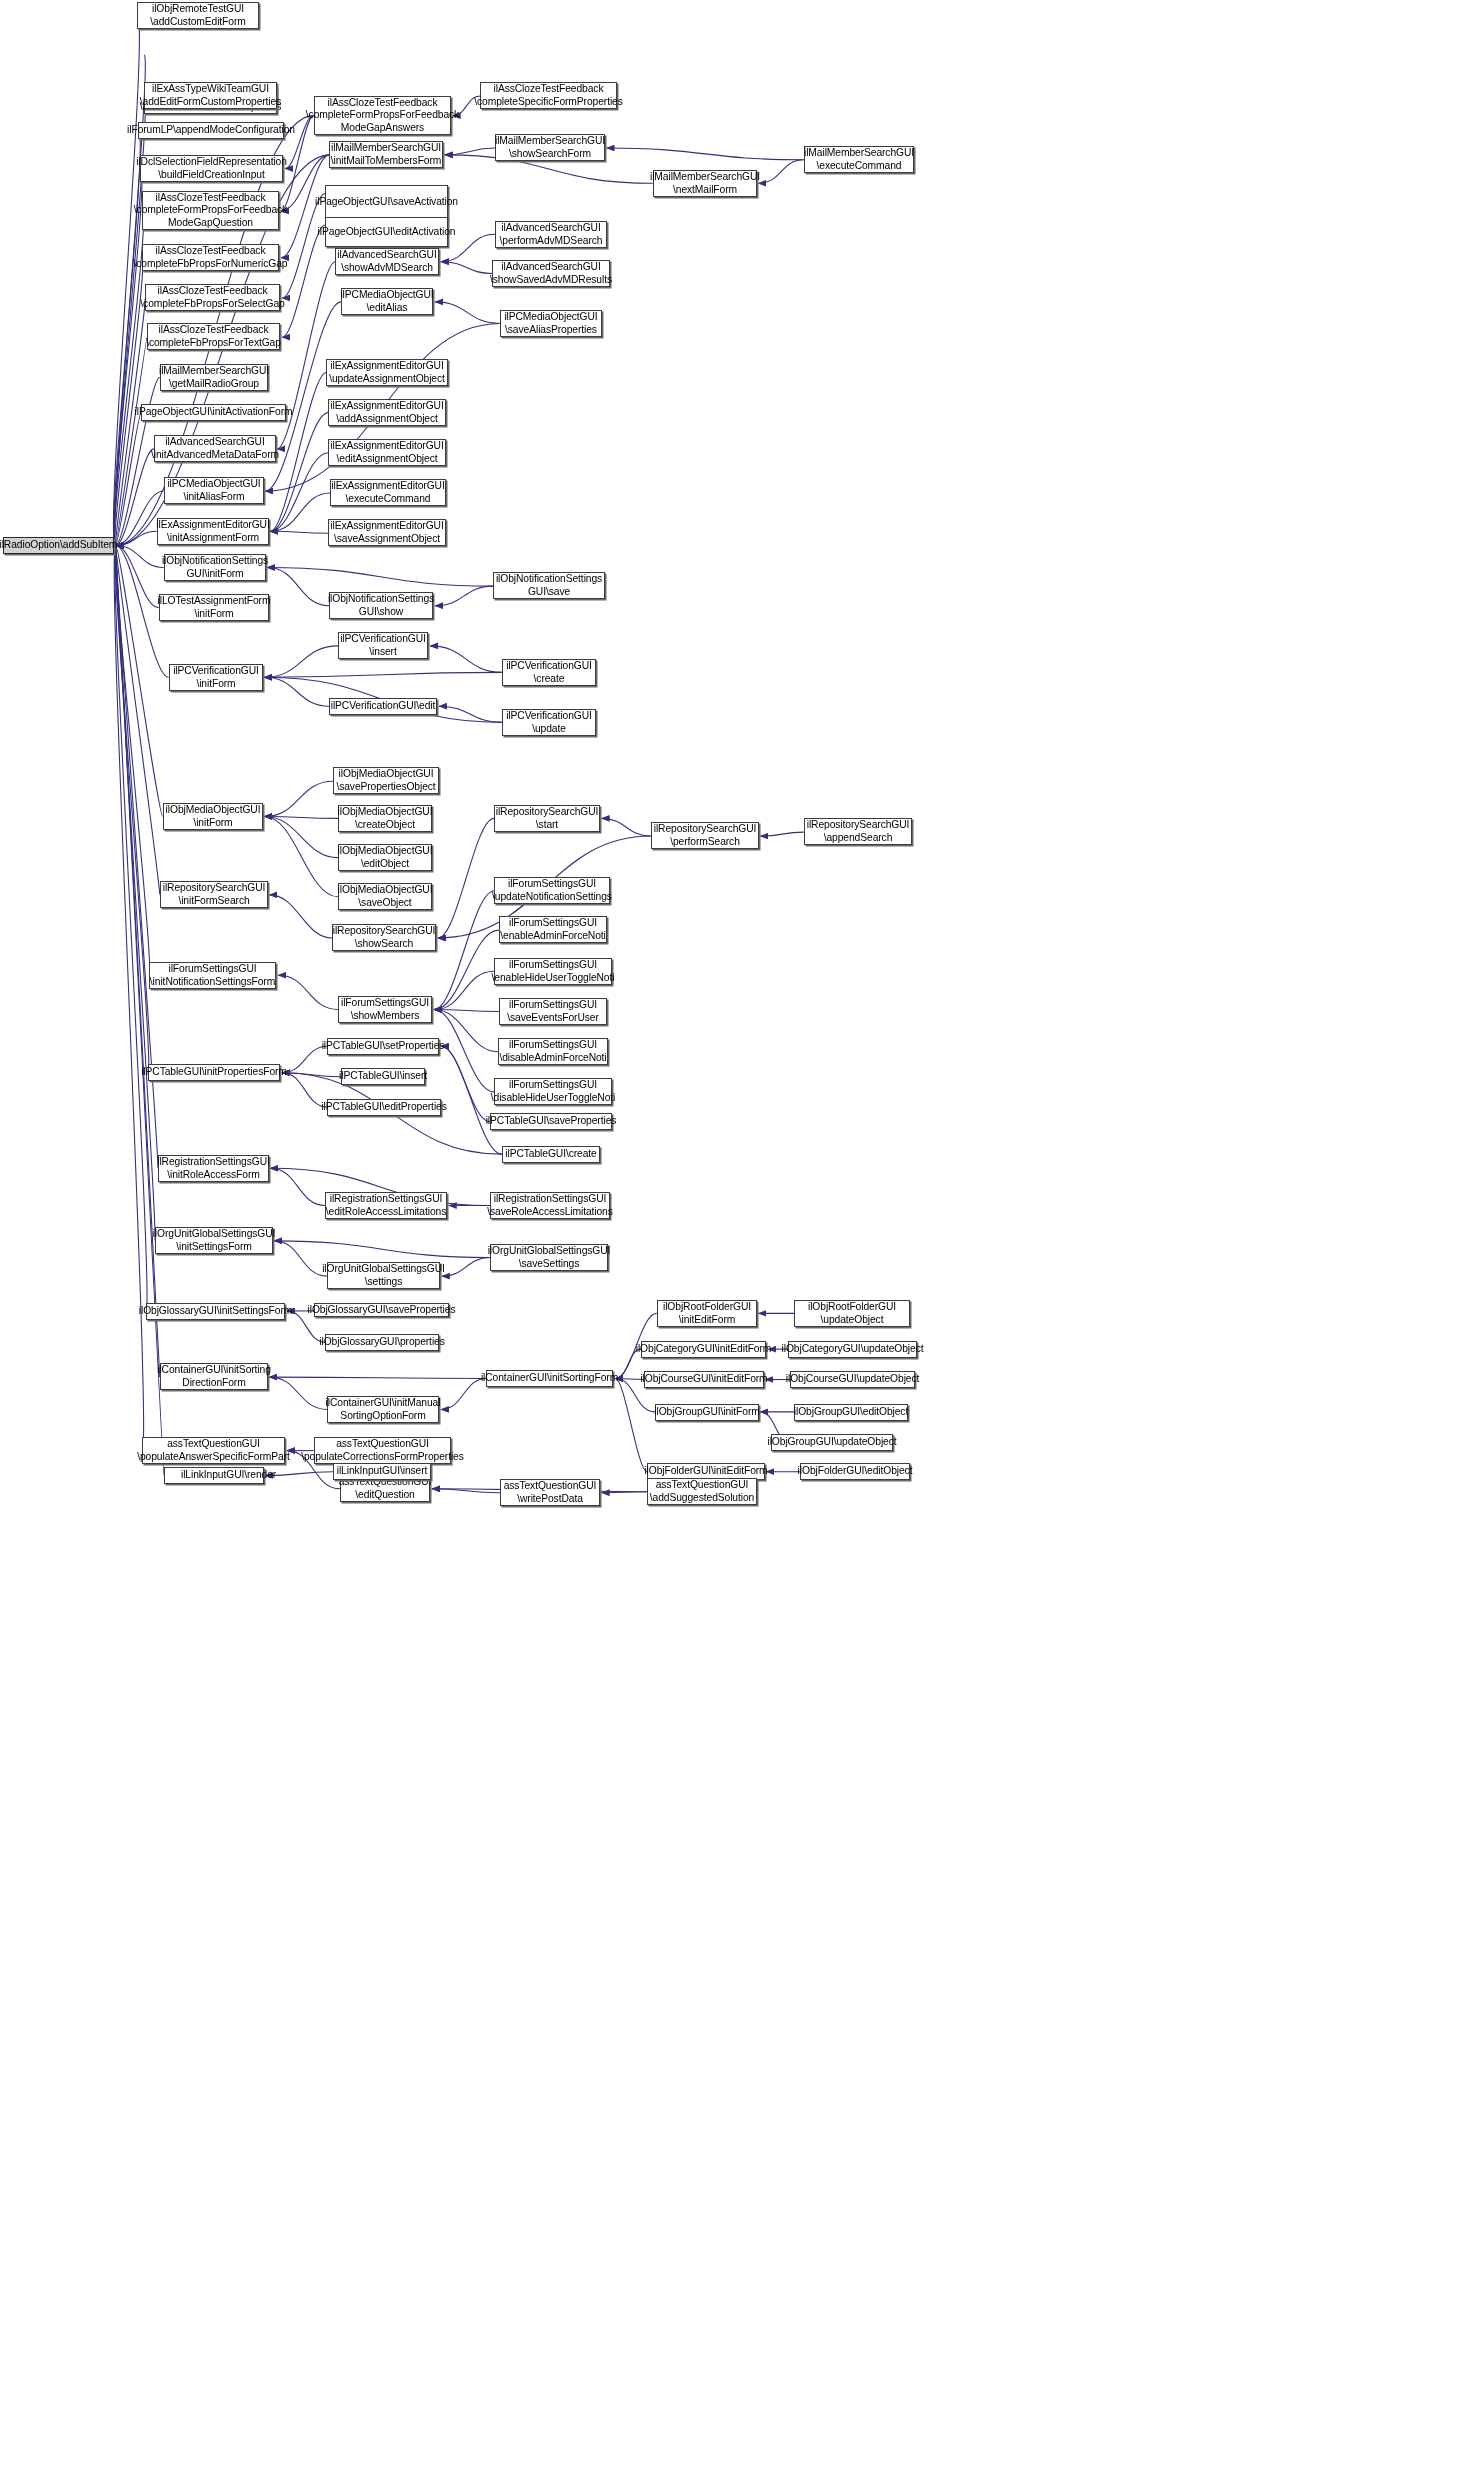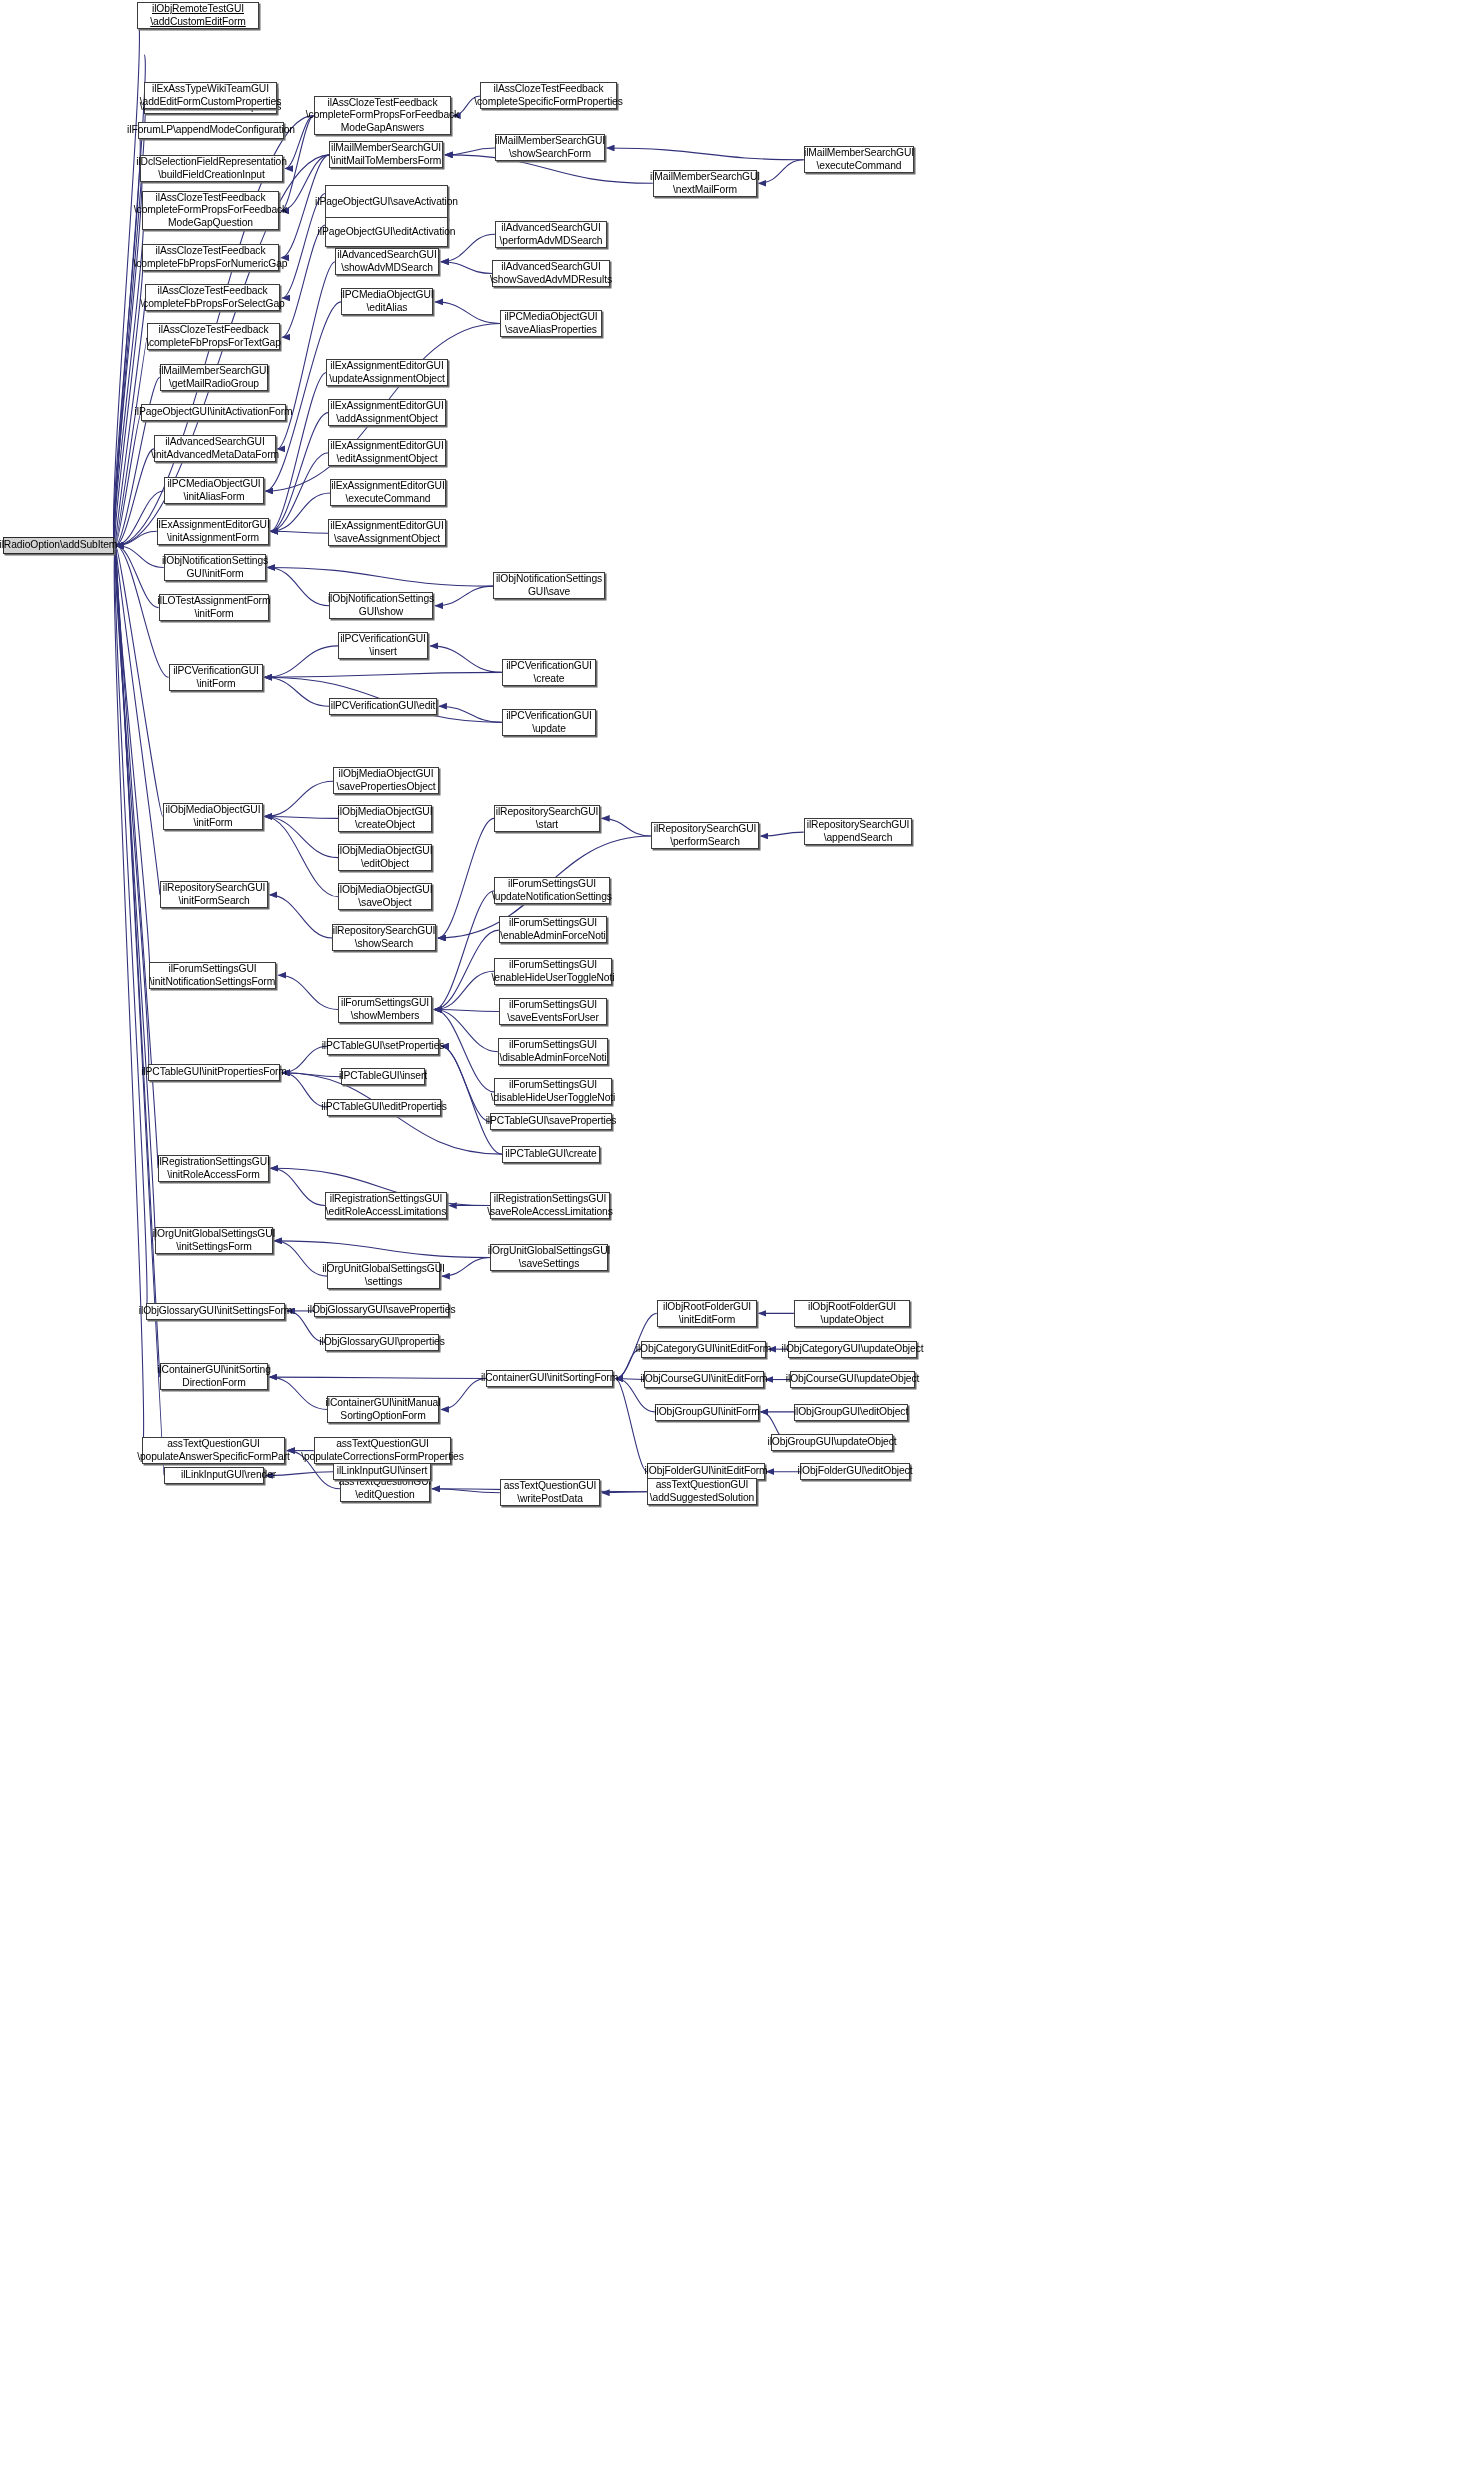--- a/index.html
+++ b/index.html
@@ -146,21 +146,21 @@
         <path d="M816,1501.5 C799,1501.5 799,1501.5 782,1501.5"></path>
         <path d="M320,1480 C306.5,1480 306.5,1480 293,1480"></path>
         <path d="M347,1519 C320,1519 320,1480 293,1480"></path>
         <path d="M510,1523 C475.5,1523 475.5,1519 441,1519"></path>
         <path d="M660,1522 C550.5,1522 550.5,1519 441,1519"></path>
         <path d="M660,1522 C637,1522 637,1523 614,1523"></path>
         <path d="M340,1501.5 C305.5,1501.5 305.5,1505.5 271,1505.5"></path>
       </g>
   </svg>
 <div class="node root" style="left: 2.9px; top: 537px; width: 111px; height: 16.7px;">ilRadioOption\addSubItem</div>
-    <div class="node" style="left: 137px; top: 2px; width: 122px; height: 27.4px; text-decoration: underline;">ilObjRemoteTestGUI
+    <div class="node" style="left: 137px; top: 2px; width: 122px; height: 27.4px;">ilObjRemoteTestGUI
 \addCustomEditForm</div>
     <div class="node" style="left: 144px; top: 41px; width: 133px; height: 27.4px; margin-top: 46px;">ilExAssTypePortfolioGUI
 \addEditFormCustomProperties</div>
     <div class="node" style="left: 144px; top: 82px; width: 133px; height: 27.4px;">ilExAssTypeWikiTeamGUI
 \addEditFormCustomProperties</div>
     <div class="node" style="left: 138px; top: 122px; width: 146px; height: 16.7px;">ilForumLP\appendModeConfiguration</div>
     <div class="node" style="left: 140px; top: 155px; width: 143px; height: 27.4px;">ilDclSelectionFieldRepresentation
 \buildFieldCreationInput</div>
     <div class="node" style="left: 142px; top: 191px; width: 137px; height: 39px;">ilAssClozeTestFeedback
 \completeFormPropsForFeedback

